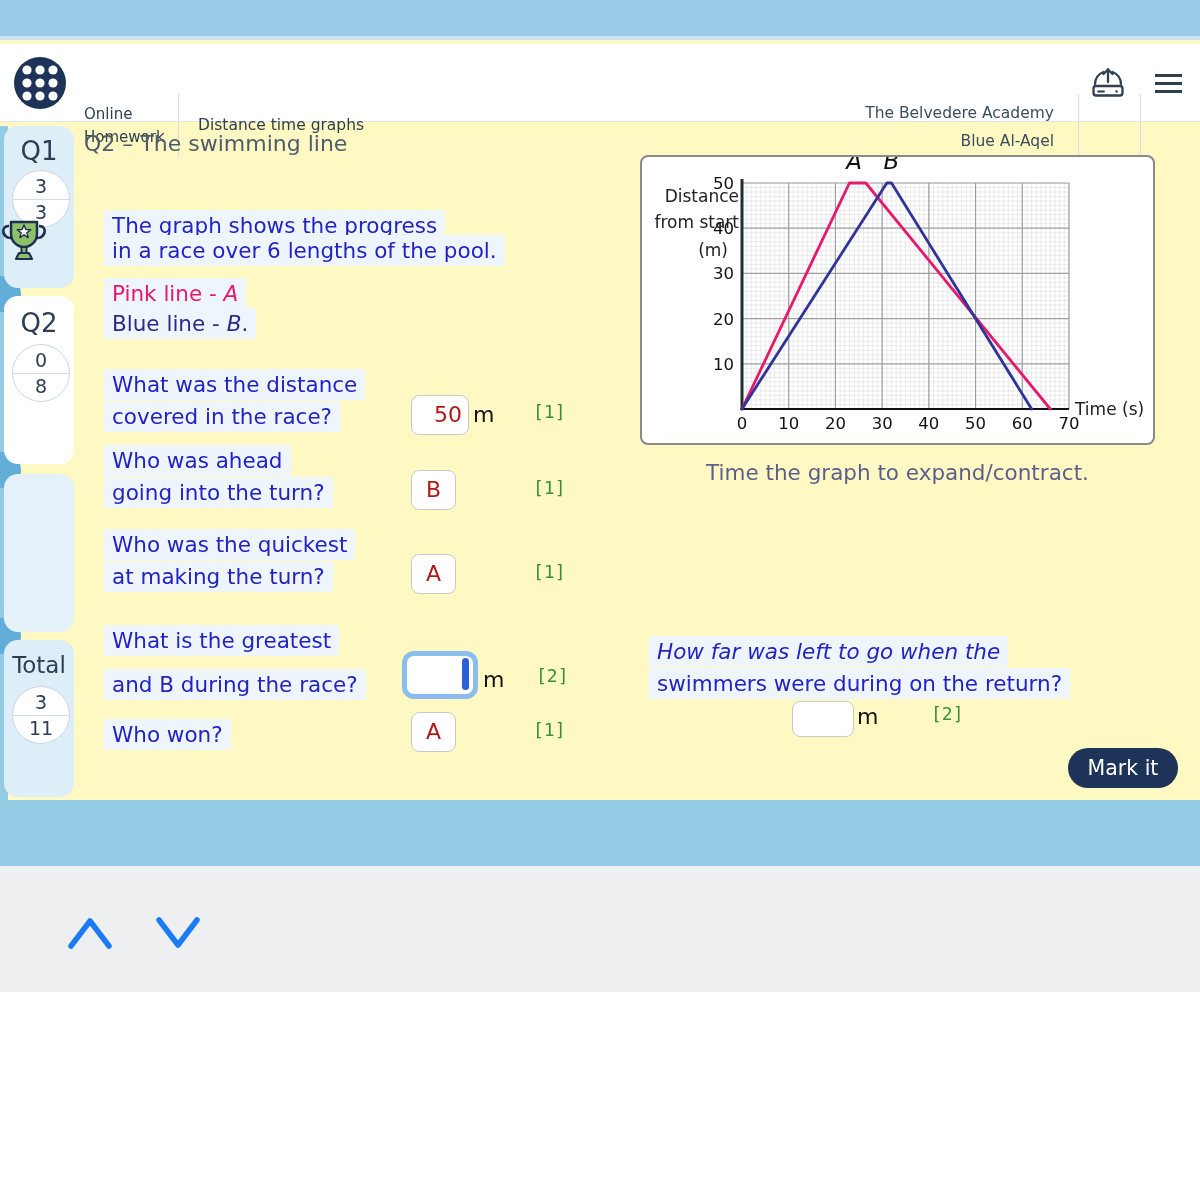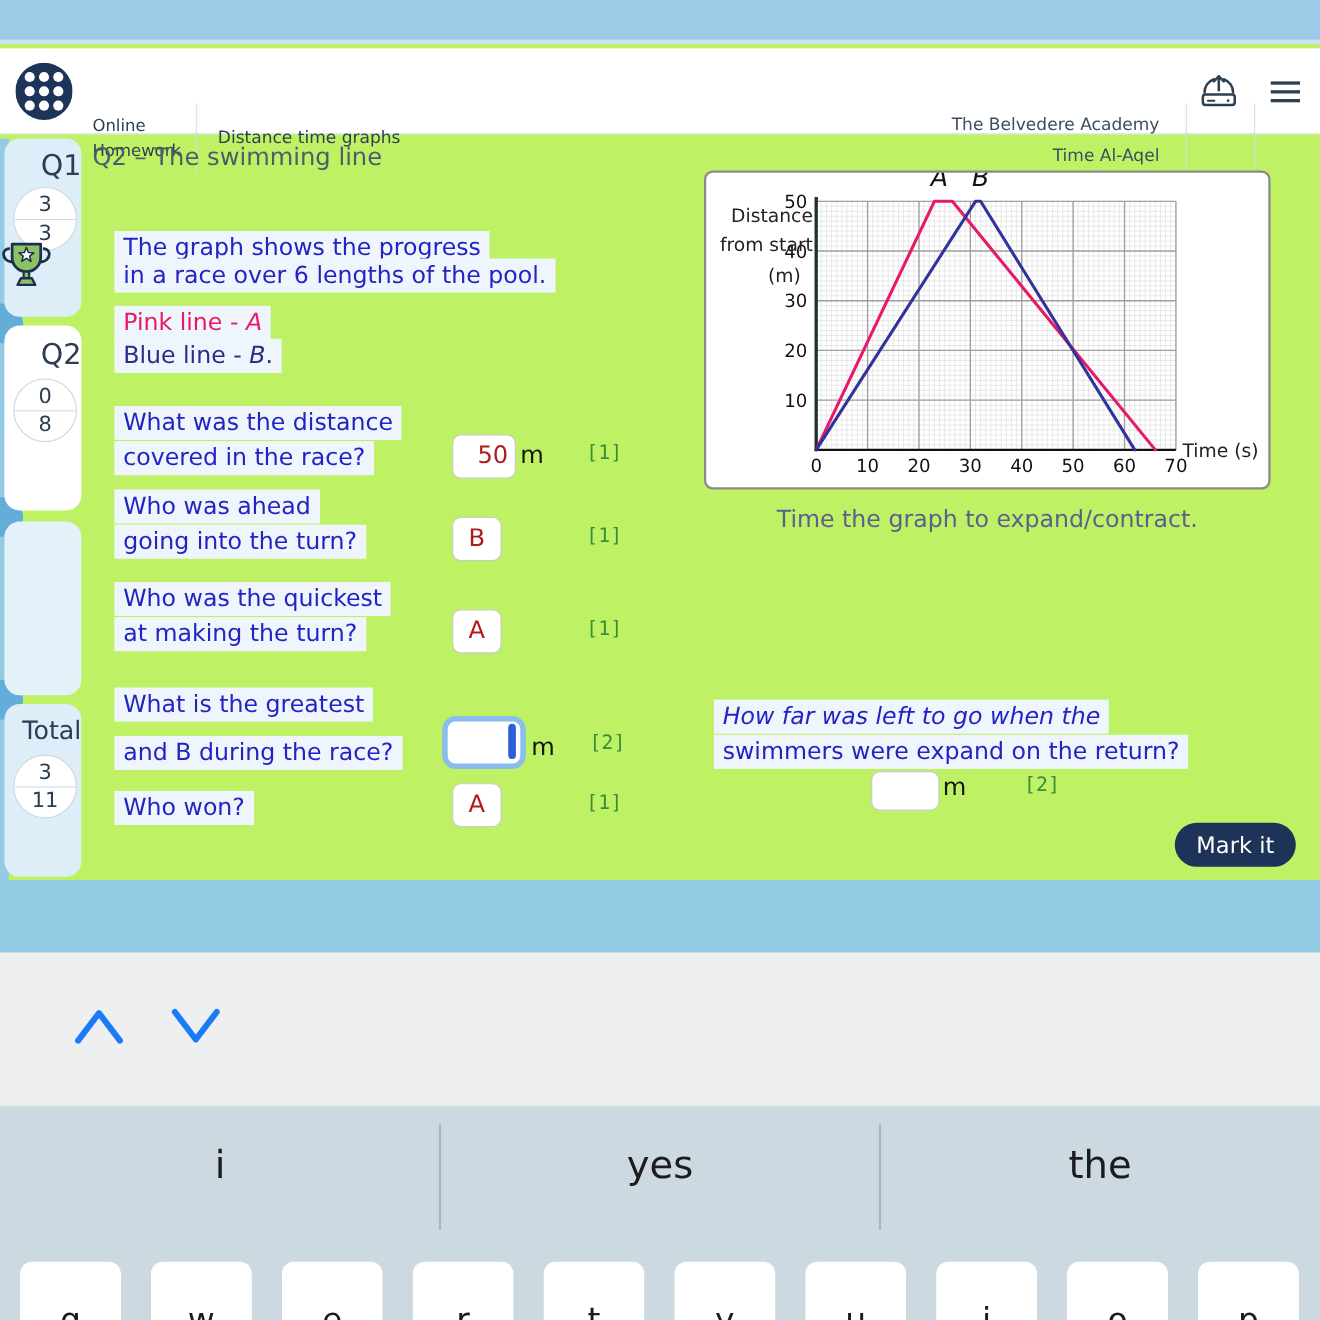--- a/index.html
+++ b/index.html
@@ -1,40 +1,40 @@
 <!DOCTYPE html>
 <html><head>
 <meta charset="utf-8">
 <style>
   * { margin:0; padding:0; box-sizing:border-box; }
   html,body { background:#fff; }
   #page {
-    position:relative; width:1200px; height:1200px; overflow:hidden;
-    font-family:"DejaVu Sans", sans-serif; background:#bef264;
+    position:relative; width:1200px; height:992px; overflow:hidden;
+    font-family:"DejaVu Sans", sans-serif; background:#fef9c3;
   }
   .abs { position:absolute; }
 
   
   .top-strip { left:0; top:0; width:1200px; height:40px; background:#9bcbe6; border-bottom:4px solid #cfe4f2; }
   .header { left:0; top:44px; width:1200px; height:78px; background:#fff; border-bottom:1px solid #dde6ec; }
   .hdr-divider { width:1px; background:#d8dee4; top:50px; height:64px; }
   .app-name { left:84px; top:59px; font-size:15px; color:#2e3f50; line-height:23px; }
   .hdr-title { left:198px; top:72px; font-size:15.5px; color:#2e3f50; }
   .hdr-right { right:146px; top:55px; text-align:right; font-size:15.5px; color:#3c4d5e; line-height:28px; }
   .icon-btn { width:44px; height:44px; display:flex; align-items:center; justify-content:center; cursor:pointer; }
 
   
   .side-strip { left:0; top:126px; width:8px; height:674px; background:#93cbe5; }
   .wedge { left:0; width:21px; height:36px; background:#62aed9; border-radius:0 18px 18px 0; }
   .side-tab { left:4px; width:70px; border-radius:14px; }
   .tab-q1 { top:126px; height:162px; background:#ddeef8; }
   .tab-q2 { top:296px; height:168px; background:#ffffff; }
   .tab-spacer { top:474px; height:158px; background:#e4f1f9; }
   .tab-total { top:640px; height:157px; background:#ddeef8; }
-  .tab-label { width:100%; text-align:right; color:#2c3e54; }
+  .tab-label { width:100%; text-align:center; color:#2c3e54; }
   .score-circle { left:8px; width:58px; height:58px; background:#fff; border:1.5px solid #cdd7de; border-radius:50%; }
   .score-top,.score-bottom { position:absolute; width:100%; text-align:center; font-size:19px; color:#2c3e54; }
   .score-top { top:4px; } .score-bottom { top:30px; }
   .score-div { position:absolute; left:0; top:28px; width:100%; height:1px; background:#d3dce2; }
 
   
   .page-heading { left:84px; top:131px; font-size:22px; color:#4e5c6e; }
   .tl { padding:1px 8px; font-size:21.5px; line-height:29px; background:#eef5fc; white-space:nowrap; }
   .blue-t { color:#2323c3; }
   .pink-t { color:#e8186b; }
@@ -93,21 +93,21 @@
       </svg>
     </div>
     <div class="abs app-name">
       <div>Online</div>
       <div>Homework</div>
     </div>
     <div class="abs hdr-divider" style="left:178px;"></div>
     <div class="abs hdr-title">Distance time graphs</div>
     <div class="abs hdr-right">
       <div>The Belvedere Academy</div>
-      <div>Time Al-Aqel</div>
+      <div>Blue Al-Aqel</div>
     </div>
     <div class="abs hdr-divider" style="left:1078px;"></div>
     <div class="abs icon-btn" style="left:1086px; top:17px;">
       <svg width="36" height="32" viewBox="0 0 36 32" fill="none" stroke="#2e3f50" stroke-width="2.3" stroke-linecap="round" stroke-linejoin="round">
         <path d="M5 17 a13 13 0 0 1 8.5 -12"></path>
         <path d="M22.5 5 a13 13 0 0 1 8.5 12"></path>
         <line x1="18" y1="15" x2="18" y2="2.5"></line>
         <polyline points="13.5,7 18,2.5 22.5,7"></polyline>
         <rect x="3.5" y="19" width="29" height="9.5" rx="2.5"></rect>
         <line x1="8" y1="24.5" x2="14" y2="24.5" stroke-width="1.8"></line>
@@ -361,21 +361,21 @@
         <text x="433" y="258" text-anchor="start" font-size="17" fill="#222">Time (s)</text>
         <polyline points="100,252 207.44285714285712,26 223.79285714285714,26 408.3142857142857,252" fill="none" stroke="#e8186b" stroke-width="2.8" stroke-linejoin="round" stroke-linecap="round"></polyline>
         <polyline points="100,252 244.81428571428572,26 249.4857142857143,26 389.62857142857143,252" fill="none" stroke="#32329b" stroke-width="2.8" stroke-linejoin="round" stroke-linecap="round"></polyline>
         <text x="212.1142857142857" y="12.439999999999998" text-anchor="middle" font-size="23" font-style="italic" fill="#111">A</text>
         <text x="249.4857142857143" y="12.439999999999998" text-anchor="middle" font-size="23" font-style="italic" fill="#111">B</text>
       </svg>
   </div>
   <div class="abs graph-caption">Time the graph to expand/contract.</div>
 
   <div class="abs tl blue-t" style="left:649px; top:636px;font-style:italic;">How far was left to go when the</div>
-  <div class="abs tl blue-t" style="left:649px; top:668px;">swimmers were expand on the return?</div>
+  <div class="abs tl blue-t" style="left:649px; top:668px;">swimmers were during on the return?</div>
   <div class="abs abox" style="left:792px; top:701px; width:62px; height:36px; line-height:33px;"></div>
   <div class="abs unit" style="left:857px; top:704px;">m</div>
   <div class="abs marks" style="left:931px; top:703px;">[2]</div>
 
   <div class="abs mark-btn">Mark it</div>
 
   <div class="abs blue-strip2"></div>
 
   <div class="abs accessory-bar">
     <div class="abs icon-btn" style="left:58px; top:40px; width:64px; height:54px;">

